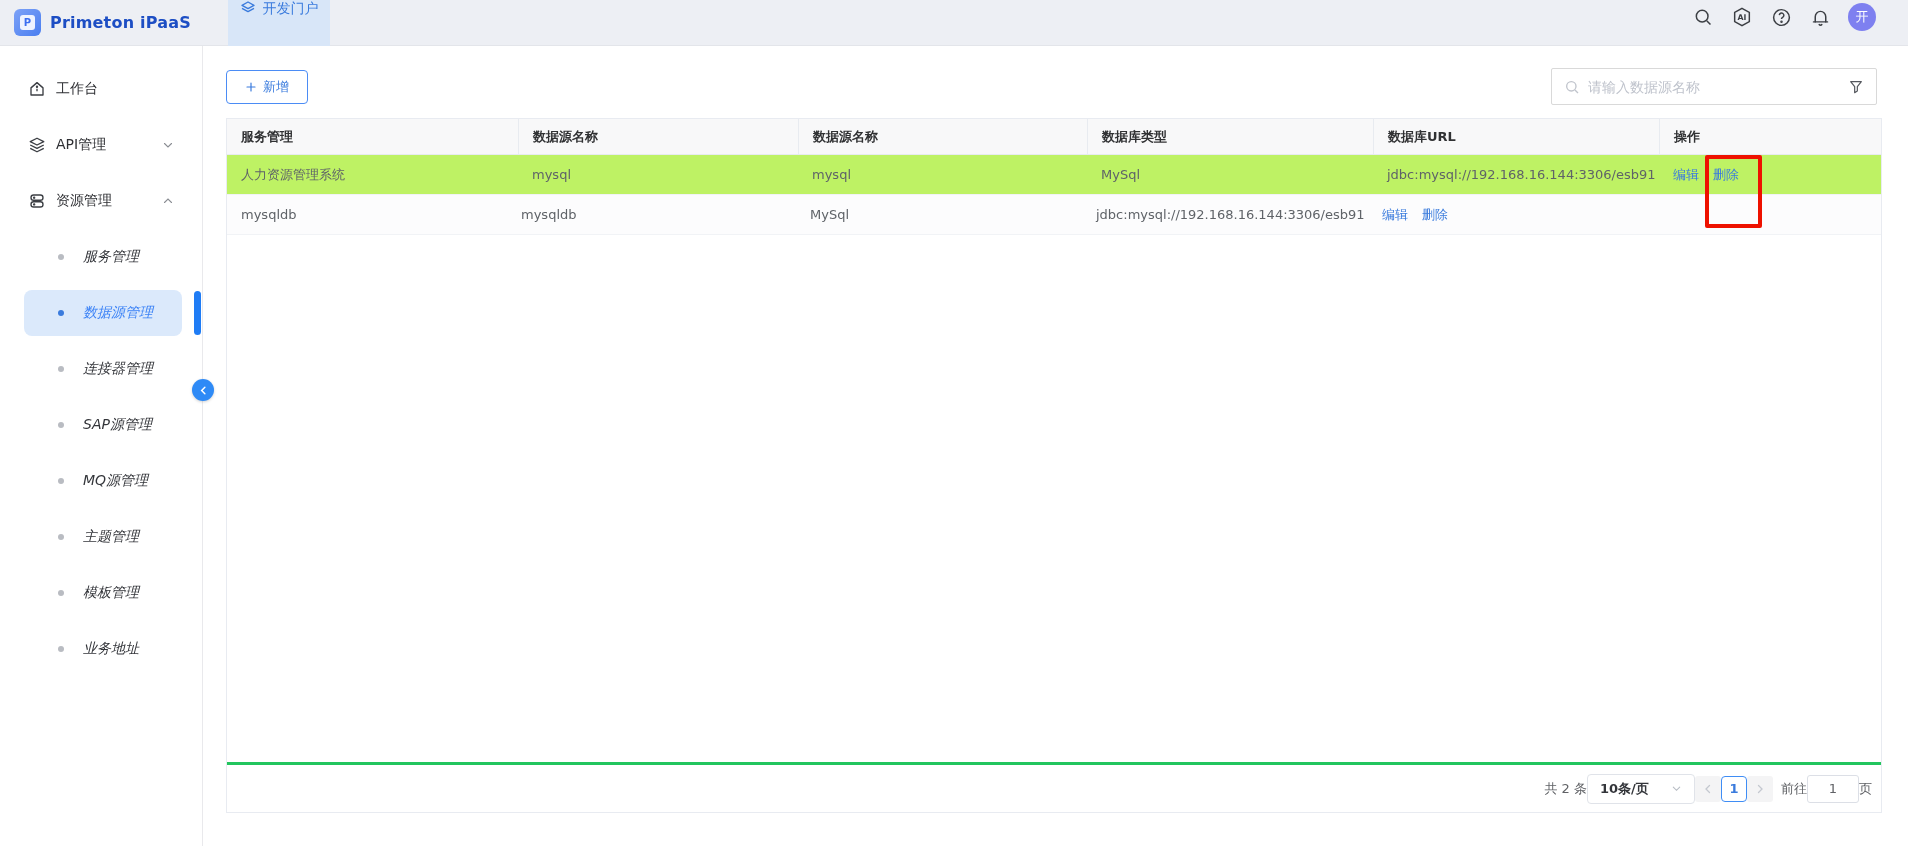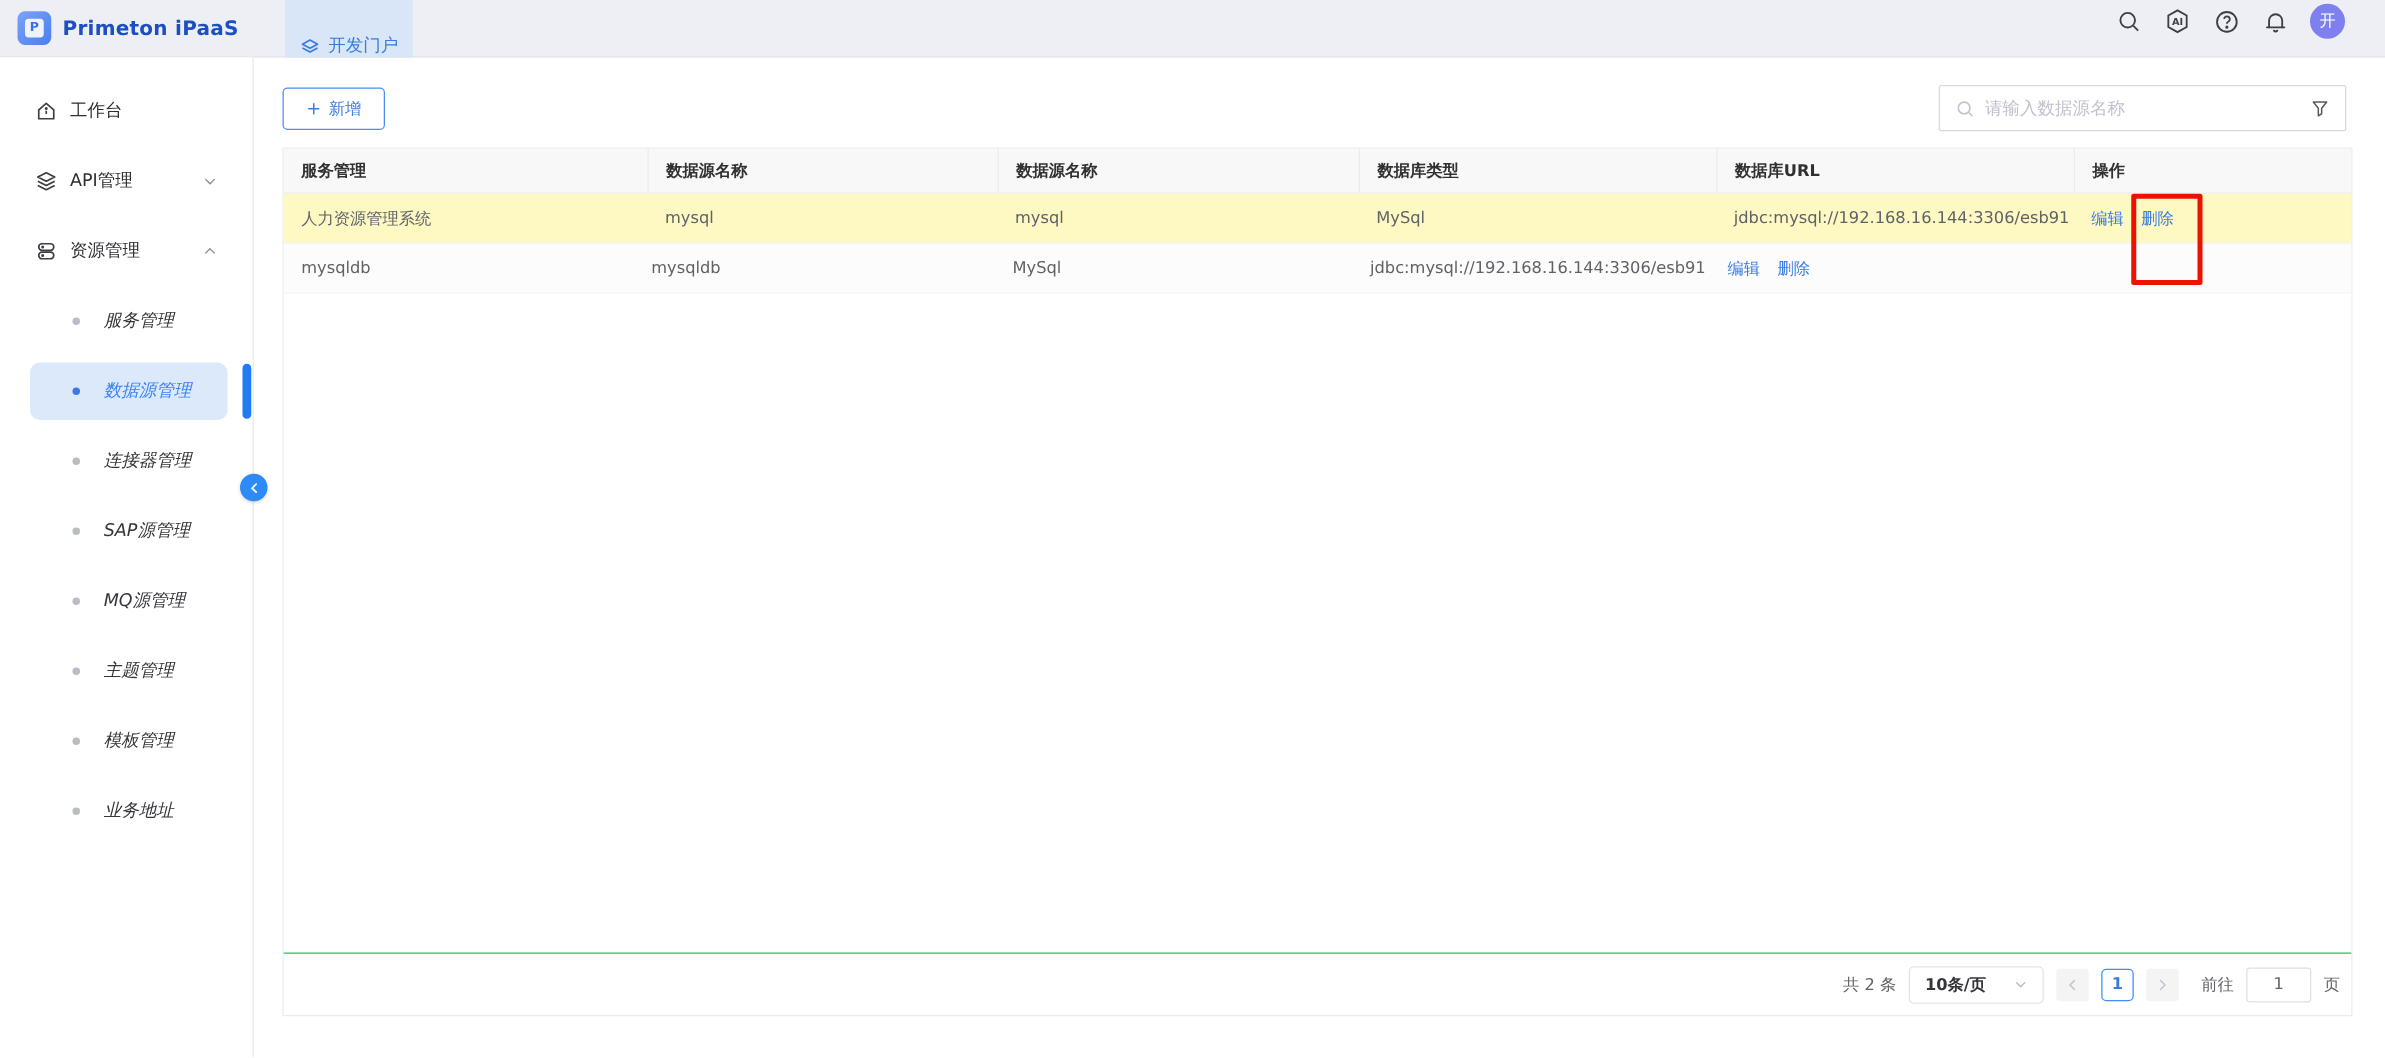--- a/index.html
+++ b/index.html
@@ -10,21 +10,21 @@
   
   .hdr { position:absolute; left:0; top:0; width:1908px; height:46px; background:#edeff4;
          border-bottom:1px solid #e3e5ea; display:flex; align-items:center; }
   .logo-wrap { display:flex; align-items:center; gap:9px; padding-left:14px; width:214px; }
   .logo-box { width:27px; height:27px; border-radius:6px; background:linear-gradient(135deg,#7da2f7,#4a7ef0);
               display:flex; align-items:center; justify-content:center; }
   .logo-inner { width:15px; height:15px; background:#eef3ff; border-radius:3px; display:flex;
                 align-items:center; justify-content:center; font-size:10px; font-weight:bold; color:#3b6ef0; }
   .logo-text { font-size:16px; font-weight:bold; color:#1d4ec4; letter-spacing:.2px; }
   .portal-tab { position:absolute; left:228px; top:0; width:102px; height:46px; background:#d8e6f8;
-                display:flex; align-items:flex-end; justify-content:center; gap:7px; color:#3a7bdd; font-size:14px; }
+                display:flex; align-items:flex-start; justify-content:center; gap:7px; color:#3a7bdd; font-size:14px; }
   .hdr-right { position:absolute; right:0; top:0; height:34px; display:flex; align-items:center; gap:17px; padding-right:32px; }
   .hicon { width:22px; height:22px; display:flex; align-items:center; justify-content:center; color:#3c3f44; cursor:pointer; }
   .avatar { width:28px; height:28px; border-radius:50%; background:#7e80f0; color:#fff; font-size:13px;
             display:flex; align-items:center; justify-content:center; }
 
   
   .sidebar { position:absolute; left:0; top:46px; width:203px; height:800px; background:#fff;
              border-right:1px solid #e9e9ec; padding-top:15px;text-align:center; }
   .mi { height:56px; display:flex; align-items:center; font-size:14px; color:#2e2f33; position:relative; cursor:pointer; }
   .mi .mico { position:absolute; left:28px; width:18px; height:18px; color:#3c3f44; }
@@ -53,30 +53,30 @@
   .search-box input::placeholder { color:#bfc3cc; }
 
   
   .card { position:absolute; left:226px; top:118px; width:1656px; height:695px; background:#fff;
           border:1px solid #e8ebf1; display:flex; flex-direction:column; }
   .thead { display:flex; height:36px; background:#f8f8f9; border-bottom:1px solid #e8ebf0; }
   .thead .cell { display:flex; align-items:center; font-size:13px; font-weight:bold; color:#303133; }
   .thead .cell + .cell { border-left:1px solid #e8ebf0; }
   .tr { display:flex; height:40px; border-bottom:1px solid #f1f3f6; }
   .tr .cell { display:flex; align-items:center; font-size:13px; color:#5f6368; white-space:nowrap; overflow:hidden; }
-  .tr.striped { background:#fef9c3; }
+  .tr.striped { background:#bef264; }
   .tr.plain { background:#fcfcfd; }
   .cell { padding-left:14px; }
   .c1{width:291px}.c2{width:280px}.c3{width:289px}.c4{width:286px}.c5{width:286px}.c6{flex:1}
   .link { color:#3a7bdd; cursor:pointer; margin-right:14px; }
   .spacer { flex:1; background:#fff; }
 
   
-  .tfoot { height:50px; border-top:1px solid #22c55e; display:flex; align-items:center; justify-content:flex-end;
-           padding-right:9px; gap:10px; font-size:13px; color:#606266; }
+  .tfoot { height:50px; border-top:3px solid #22c55e; display:flex; align-items:center; justify-content:flex-end;
+           padding-right:9px; gap:0; font-size:13px; color:#606266; }
   .psize { width:108px; height:30px; border:1px solid #e0e3e9; border-radius:4px; background:#fff;
            display:flex; align-items:center; justify-content:space-between; padding:0 12px; cursor:pointer;
            font-weight:bold; color:#33353a; }
   .pbtn { width:26px; height:26px; border-radius:3px; background:#f4f4f5; color:#c4c8d0;
           display:flex; align-items:center; justify-content:center; cursor:pointer; }
   .pcur { width:26px; height:26px; border-radius:4px; background:#fff; border:1px solid #3f8df5;
           color:#3a7bdd; font-weight:bold; display:flex; align-items:center; justify-content:center; cursor:pointer; }
   .goto-label { margin-left:8px; }
   .goto-input { width:52px; height:28px; border:1px solid #dcdfe6; border-radius:3px; text-align:center;
                 font-size:13px; color:#606266; outline:none; font-family:"DejaVu Sans","Liberation Sans",sans-serif; }

